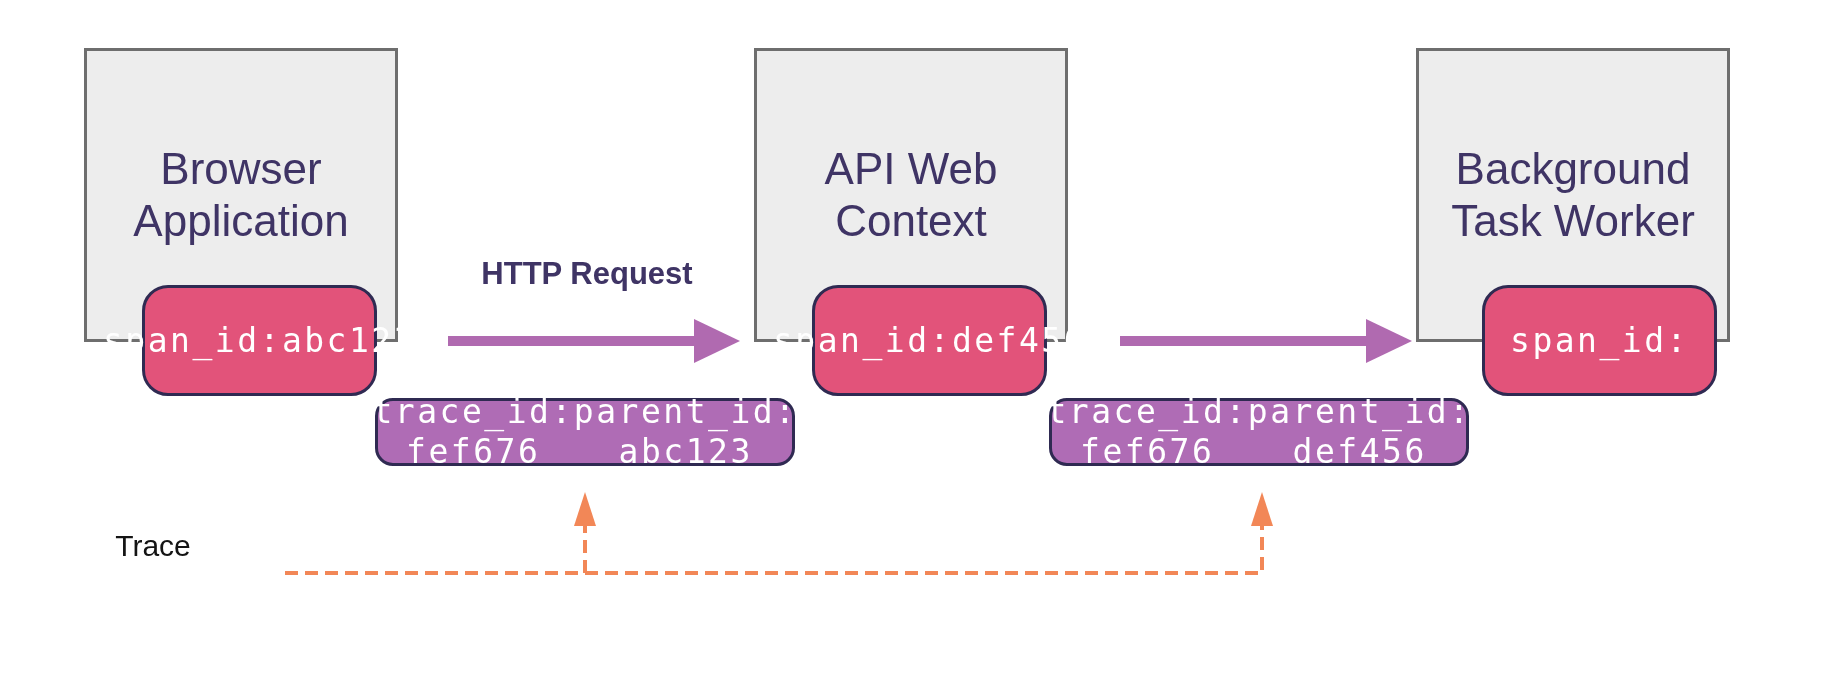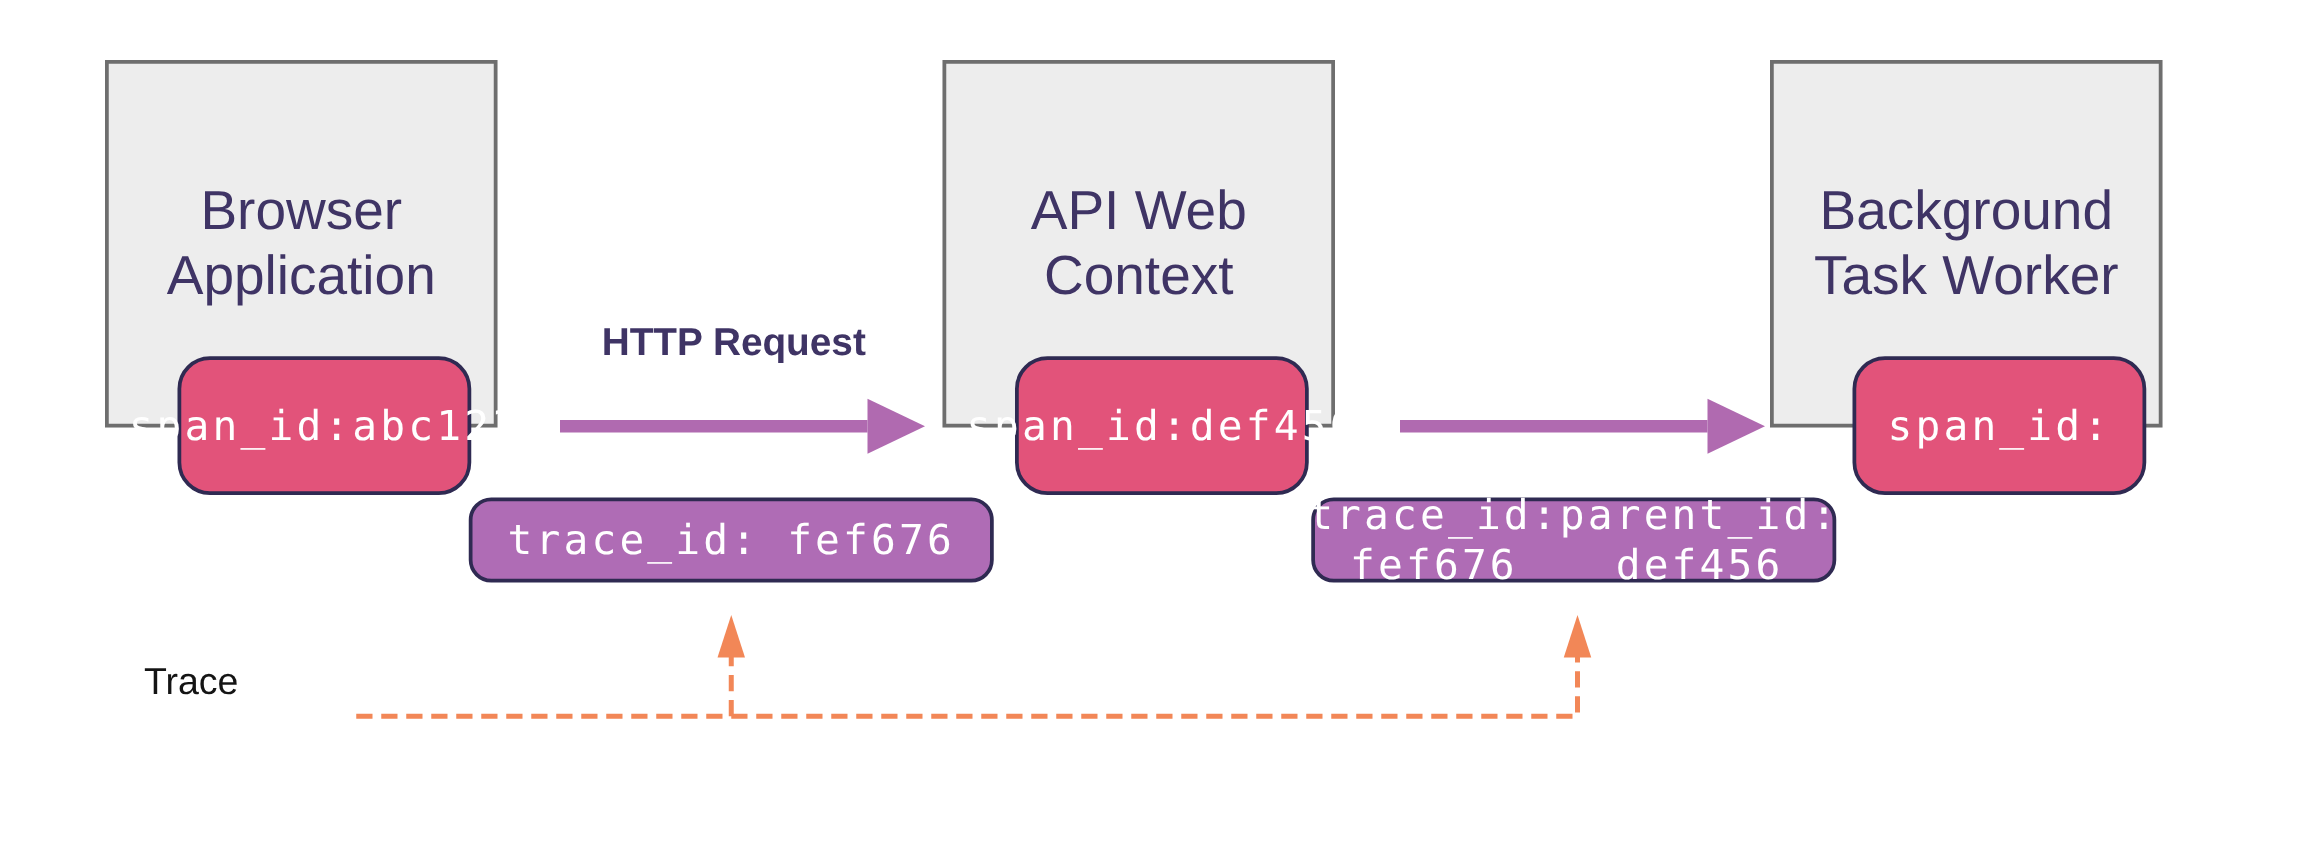--- a/index.html
+++ b/index.html
@@ -98,20 +98,21 @@
     <div>def456</div>
   </div>
   <div class="badge span-badge" style="left:1482px">
     <div>span_id:</div>
   </div>
 
   <div class="edge-label" style="left:437px">HTTP Request</div>
 
   <div class="badge trace-badge" style="left:375px">
     <div>trace_id: fef676</div>
+    <div>parent_id: abc123</div>
   </div>
   <div class="badge trace-badge" style="left:1049px">
     <div>trace_id: fef676</div>
     <div>parent_id: def456</div>
   </div>
 
   <div class="trace-context-label">
     <div>Trace</div>
   </div>
 

